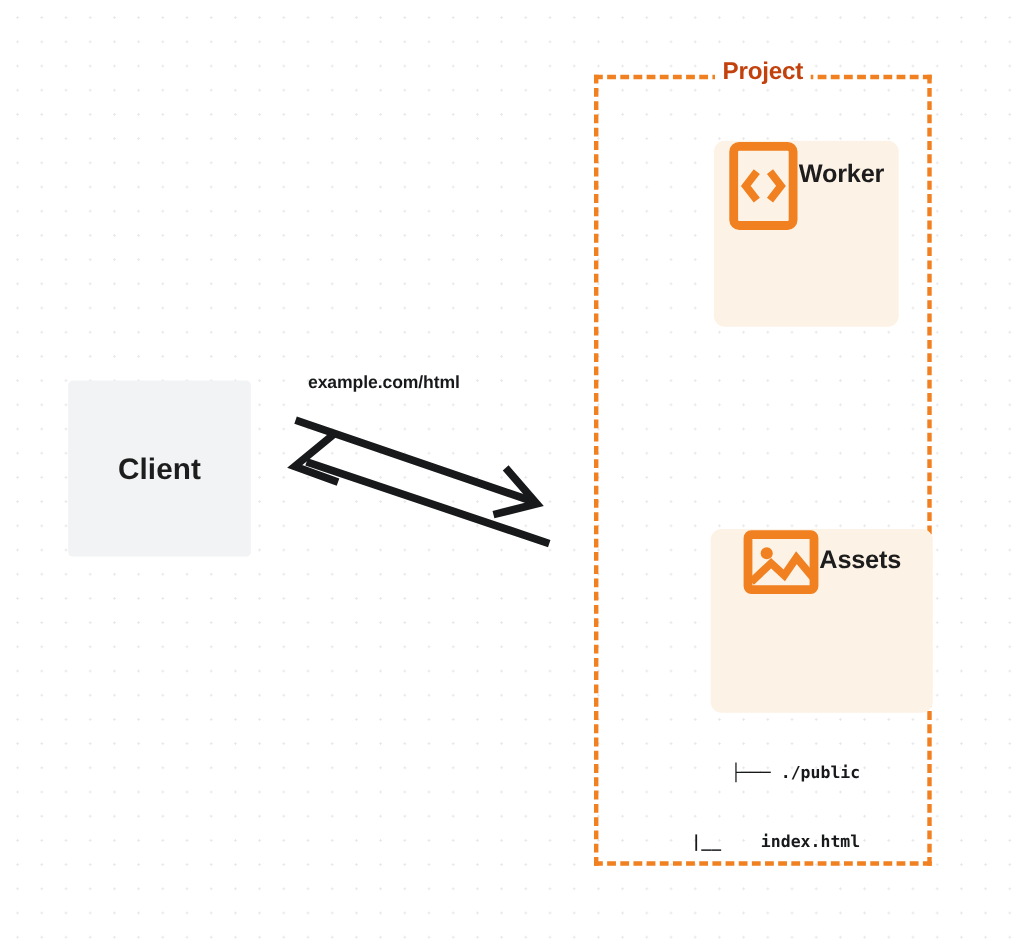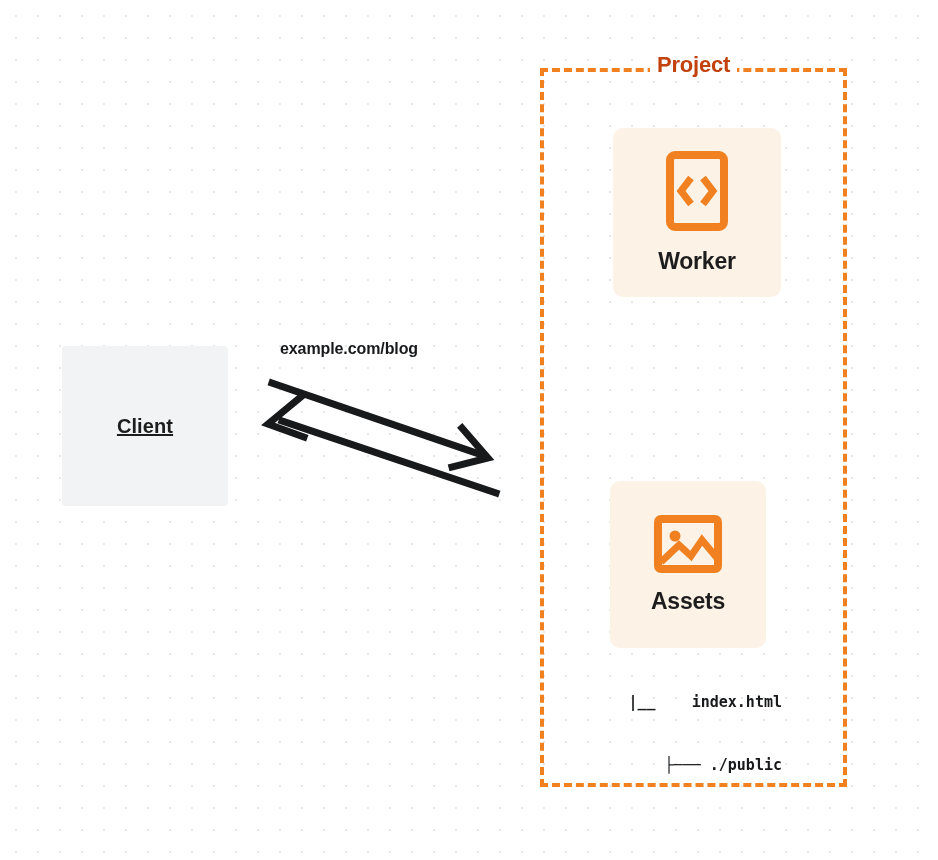--- a/index.html
+++ b/index.html
@@ -26,25 +26,24 @@
     top: 346px;
     width: 166px;
     height: 160px;
     background: #f2f3f4;
     border-radius: 4px;
     display: flex;
     align-items: center;
     justify-content: center;
   }
   .client-label {
-    font-size: 20px;
+    font-size: 27px;
     font-weight: bold;
     color: #1d1d1d;
     letter-spacing: 0.1px;
-    text-decoration: underline;
   }
 
   
   .edge-label {
     position: absolute;
     left: 280px;
     top: 340px;
     font-size: 16px;
     font-weight: bold;
     color: #17191b;
@@ -86,26 +85,26 @@
     background: #ffffff;
     padding: 0 7px;
   }
 
   
   .card {
     position: absolute;
     background: #fdf2e6;
     border-radius: 10px;
     display: flex;
-    flex-direction: column;
-    align-items: center;
+    flex-direction: row;
     justify-content: center;
+    margin-left: 36px;
   }
   .card-worker { left: 613px; top: 128px; width: 168px; height: 169px; }
-  .card-assets { left: 610px; top: 481px; width: 156px; height: 167px; }
+  .card-assets { left: 610px; top: 481px; width: 202px; height: 167px; }
   .card-icon { display: block; }
   .card-label {
     margin-top: 16px;
     font-size: 23px;
     font-weight: bold;
     color: #1d1d1d;
     letter-spacing: -0.2px;
   }
   .card-assets .card-label { margin-top: 14px; }
 
@@ -127,21 +126,21 @@
 </style>
 </head>
 <body>
 
 <div id="canvas">
 
   <div class="client-box">
     <div class="client-label">Client</div>
   </div>
 
-  <div class="edge-label">example.com/blog</div>
+  <div class="edge-label">example.com/html</div>
 
   <svg class="arrows" viewBox="0 0 265 145">
 
     <g>
       <line x1="22" y1="18" x2="232" y2="90" stroke="#17191b" stroke-width="7" stroke-linecap="square"></line>
       <polyline points="212,63 238,93 202,102" fill="none" stroke="#17191b" stroke-width="7" stroke-linecap="square" stroke-linejoin="miter"></polyline>
     </g>
 
     <g>
       <line x1="246" y1="128" x2="32" y2="56" stroke="#17191b" stroke-width="7" stroke-linecap="square"></line>
@@ -166,18 +165,18 @@
   <div class="card card-assets">
     <svg class="card-icon" width="70" height="60" viewBox="0 0 70 60">
       <rect x="5" y="5" width="60" height="50" rx="3" ry="3" fill="none" stroke="#f08020" stroke-width="8"></rect>
       <circle cx="22" cy="22" r="5.5" fill="#f08020"></circle>
       <polyline points="8,48 26,31 38,42 49,26 64,44" fill="none" stroke="#f08020" stroke-width="7" stroke-linecap="butt" stroke-linejoin="miter"></polyline>
     </svg>
     <div class="card-label">Assets</div>
   </div>
 
   <div class="file-tree">
+    <div>├─── ./public</div>
     <div>|__    index.html</div>
-    <div>├─── ./public</div>
     
   </div>
 
 </div>
 
 </body></html>

